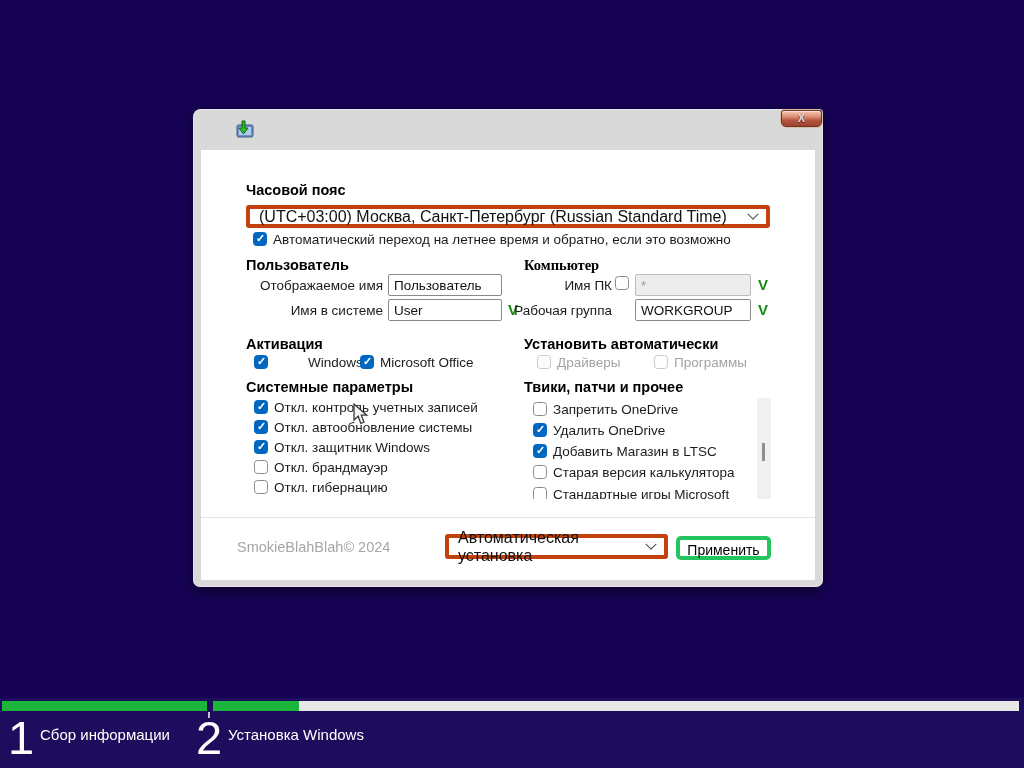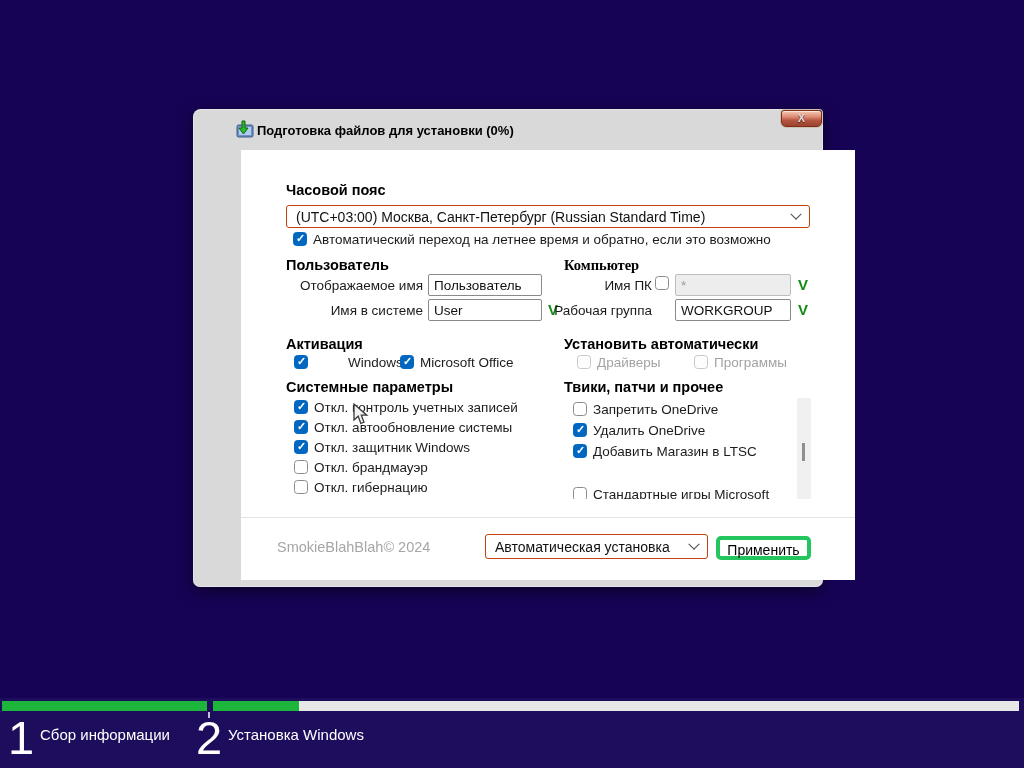--- a/index.html
+++ b/index.html
@@ -13,31 +13,31 @@
             box-shadow:0 4px 16px rgba(0,0,0,.55), inset 0 0 0 1px rgba(255,255,255,.35); }
   .titlebar { position:absolute; left:0; top:0; right:0; height:41px; }
   .title-icon { position:absolute; left:40px; top:11px; width:22px; height:20px; }
   .title-text { position:absolute; left:64px; top:14px; font-size:13px; font-weight:bold; color:#000; white-space:nowrap; }
   .close-btn { position:absolute; left:588px; top:1px; width:41px; height:17px; cursor:default;
                border:1px solid #7c2d1d; border-radius:3px 3px 5px 5px;
                background:linear-gradient(#f6cab4, #dd8d77 38%, #b65540 62%, #9a4330);
                box-shadow:inset 0 1px 0 rgba(255,255,255,.55), 0 0 0 1px #cfc3ae;
                color:#d9dce1; font-size:11px; font-weight:bold; text-align:center; line-height:14px;
                text-shadow:0 1px 1px #5a1f12; }
-  .client { position:absolute; left:8px; top:41px; width:614px; height:430px; background:#fff;margin-left:40px; }
+  .client { position:absolute; left:8px; top:41px; width:614px; height:430px; background:#fff; }
 
   .sec-h { position:absolute; font-size:14.5px; font-weight:bold; color:#000; white-space:nowrap; }
   .flabel { position:absolute; font-size:13.5px; color:#1b1b1b; text-align:right; white-space:nowrap; }
   .input { position:absolute; height:22px; border:1px solid #8a8a8a; border-radius:2px; background:#fff;
            font-family:"Liberation Sans", sans-serif; font-size:13.5px; color:#111; padding:0 5px; }
   .input.dis { background:#ededed; border-color:#bdbdbd; color:#9a9a9a; }
   .vmark { position:absolute; font-size:15px; font-weight:bold; }
 
-  .combo { position:absolute; border:1px solid #c2410c; border-radius:3px; background:#fff;
-           display:flex; align-items:center; padding:4px 9px; font-size:14px; color:#111; }
+  .combo { position:absolute; border:4px solid #c2410c; border-radius:3px; background:#fff;
+           display:flex; align-items:center; padding:4px 9px; font-size:16px; color:#111; }
   .chev { margin-left:auto; width:8px; height:8px; border-left:1.6px solid #4e4e4e; border-bottom:1.6px solid #4e4e4e;
           transform:rotate(-45deg) translate(2px,-2px); flex:none; }
 
   .cbrow { position:absolute; display:flex; align-items:center; gap:6px; height:16px; }
   .cb { width:14px; height:14px; border:1px solid #8b8b8b; border-radius:3.5px; background:#fff; position:relative; flex:none; }
   .cb.checked { background:#0067c0; border-color:#0067c0; }
   .cb.checked::after { content:"\2713"; position:absolute; left:2px; top:-1px; color:#fff; font-size:11px; font-weight:bold; }
   .cbrow .lbl { font-size:13.5px; color:#1b1b1b; white-space:nowrap; }
   .cbrow.dis .cb { border-color:#c9c9c9; background:#fdfdfd; }
   .cbrow.dis .lbl { color:#a3a3a3; }
@@ -73,21 +73,20 @@
 
 <div class="screen">
 
   <div class="dialog">
     <div class="titlebar">
       <svg class="title-icon" viewBox="0 0 22 20">
         <rect x="4" y="5" width="16" height="12" rx="1.5" fill="#6f8fc0" stroke="#3c5a8a"></rect>
         <rect x="6" y="7" width="12" height="8" fill="#aecdf0"></rect>
         <path d="M9 1 L12 1 L12 8 L15 8 L10.5 14 L6 8 L9 8 Z" fill="#2db82d" stroke="#0a6a0a" stroke-width="1"></path>
       </svg>
-      <span class="title-text">Подготовка файлов для установки (0%)</span>
       <div class="close-btn">
         <span>X</span>
       </div>
     </div>
 
     <div class="client">
 
       <div class="sec-h" style="left:45px; top:32px;">Часовой пояс</div>
       <div class="combo tz-combo">
         <span>(UTC+03:00) Москва, Санкт-Петербург (Russian Standard Time)</span>
@@ -163,20 +162,24 @@
           <span class="lbl">Запретить OneDrive</span>
         </div>
         <div class="cbrow" style="left:6px; top:25px;">
           <span class="cb checked"></span>
           <span class="lbl">Удалить OneDrive</span>
         </div>
         <div class="cbrow" style="left:6px; top:46px;">
           <span class="cb checked"></span>
           <span class="lbl">Добавить Магазин в LTSC</span>
         </div>
+        <div class="cbrow" style="left:6px; top:67px;">
+          <span class="cb"></span>
+          <span class="lbl">Старая версия калькулятора</span>
+        </div>
         <div class="cbrow" style="left:6px; top:89px;">
           <span class="cb"></span>
           <span class="lbl">Стандартные игры Microsoft</span>
         </div>
       </div>
       <div class="sb-track">
         <div class="sb-thumb"></div>
       </div>
 
       <div class="sep"></div>

